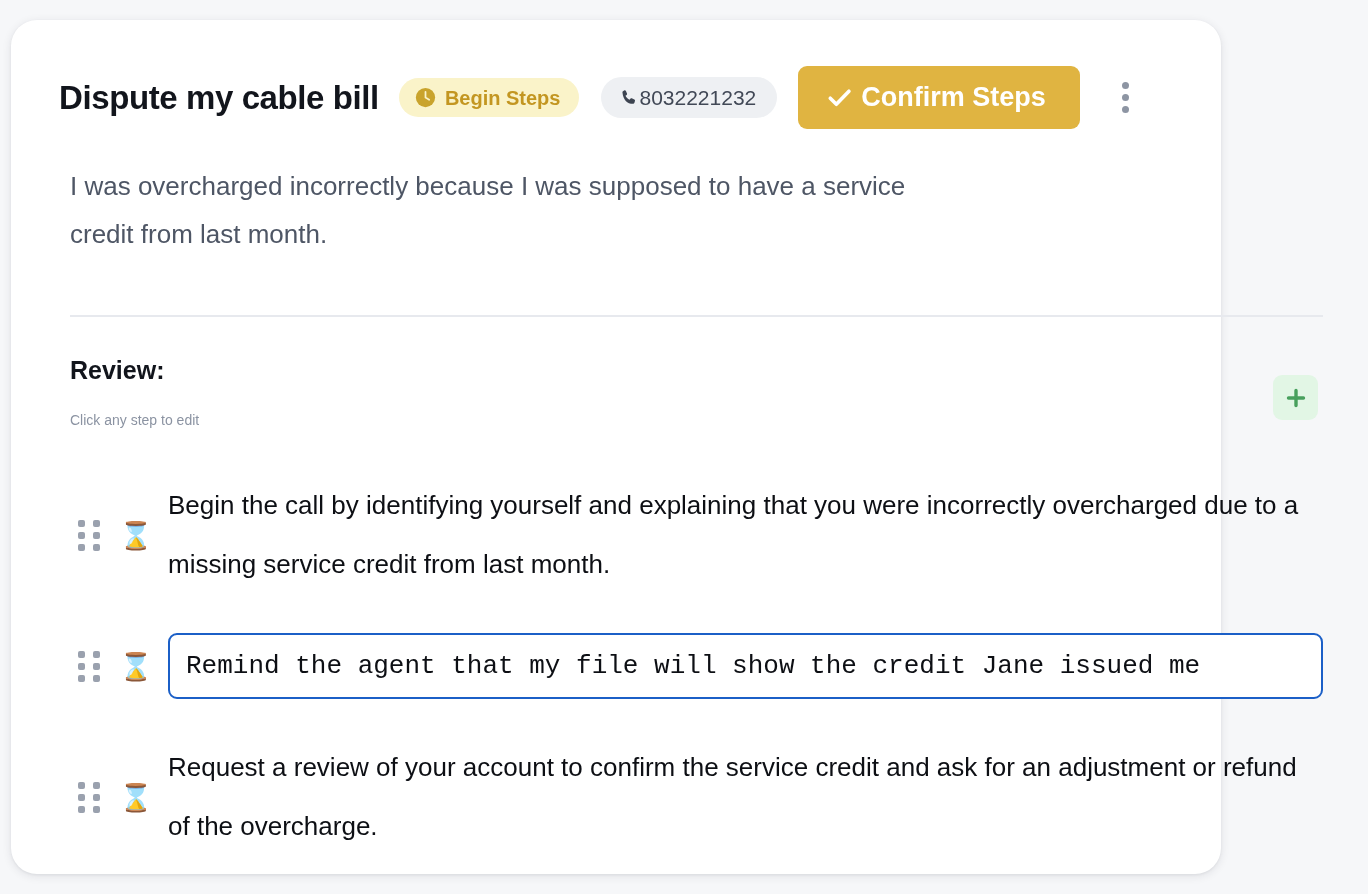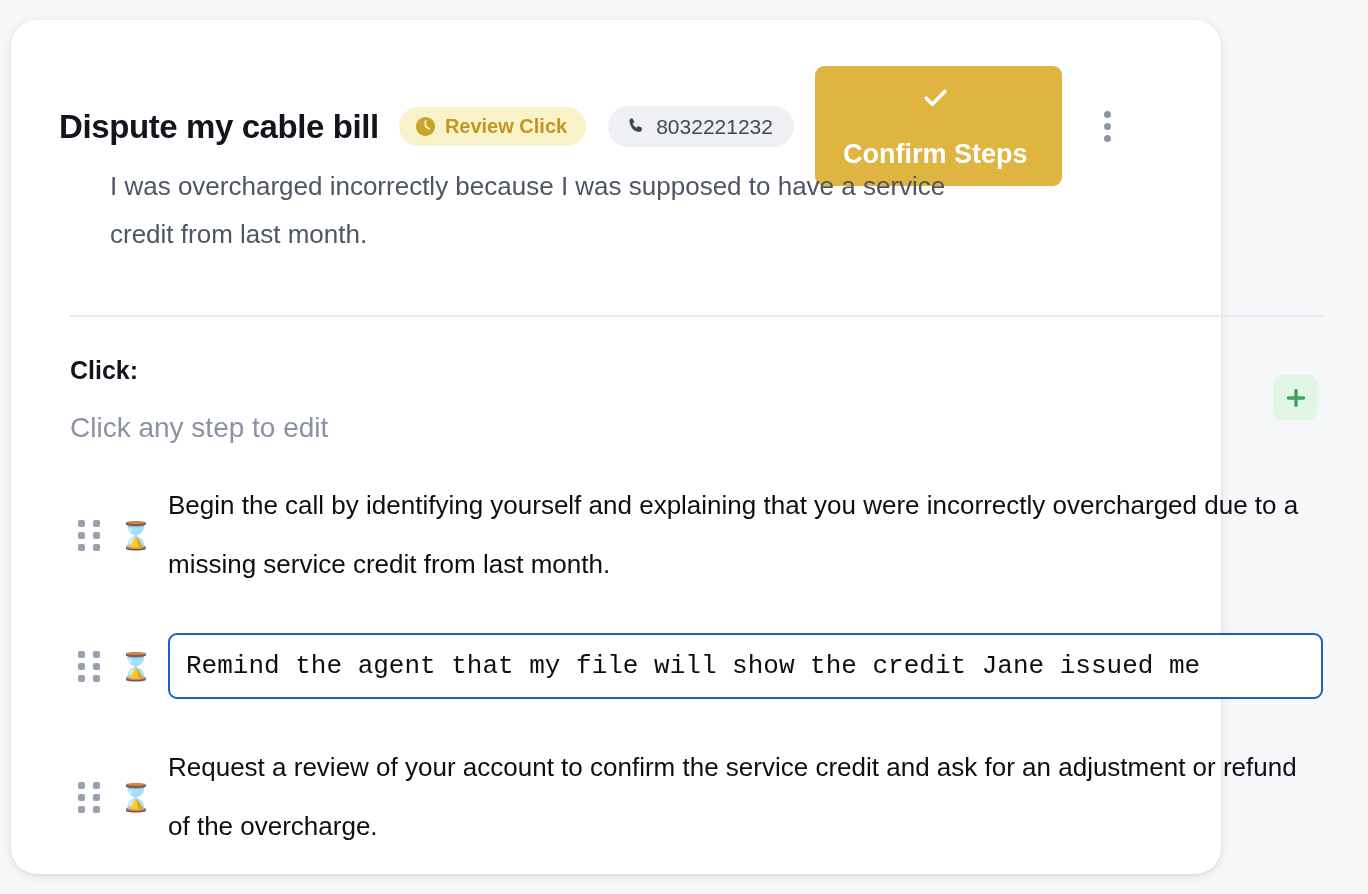--- a/index.html
+++ b/index.html
@@ -53,48 +53,47 @@
     font-size: 20px;
     font-weight: bold;
     margin-left: 20px;
     white-space: nowrap;
     line-height: 1;
   }
   .clock-icon { display: inline-block; width: 21px; height: 21px; flex: 0 0 auto; }
   .badge-phone {
     display: inline-flex;
     align-items: center;
-    gap: 10px;
+    gap: 0;
     background: #eef0f3;
     color: #414856;
     border-radius: 999px;
     padding: 10px 21px 10px 18px;
     font-size: 21px;
     margin-left: 22px;
     white-space: nowrap;
     line-height: 1;
   }
   .phone-icon { display: inline-block; width: 20px; height: 20px; flex: 0 0 auto; }
   .confirm-btn {
     display: inline-flex;
     align-items: center;
-    gap: 30px;
+    gap: 8px;
     background: #e0b441;
     color: #ffffff;
     border: none;
     border-radius: 9px;
     padding: 18px 34px 18px 28px;
     font-size: 27px;
     font-weight: bold;
     font-family: "Liberation Sans", sans-serif;
     margin-left: 21px;
     white-space: nowrap;
     cursor: pointer;
     line-height: 1;
-    flex-direction: column;
   }
   .check-icon { display: inline-block; width: 27px; height: 27px; flex: 0 0 auto; }
   .kebab-btn {
     margin-left: 29px;
     width: 34px; height: 40px;
     display: flex; flex-direction: column;
     align-items: center; justify-content: center;
     gap: 5px;
     cursor: pointer;
     background: transparent; border: none;
@@ -107,21 +106,20 @@
   }
 
   
   .description {
     position: absolute;
     left: 59px; top: 142px;
     width: 840px;
     font-size: 26px;
     line-height: 48px;
     color: #4e5665;
-    margin-left: 40px;
   }
 
   
   .divider {
     position: absolute;
     left: 59px; top: 295px;
     width: 1253px; height: 2px;
     background: #e7e9ee;
   }
 
@@ -129,21 +127,21 @@
   .steps-title {
     position: absolute;
     left: 59px; top: 336px;
     font-size: 25px;
     font-weight: bold;
     color: #12151c;
   }
   .steps-sub {
     position: absolute;
     left: 59px; top: 392px;
-    font-size: 28px;
+    font-size: 14px;
     color: #8b93a2;
   }
   .add-btn {
     position: absolute;
     left: 1262px; top: 355px;
     width: 45px; height: 45px;
     border-radius: 9px;
     background: #e2f6e5;
     border: none;
     display: flex; align-items: center; justify-content: center;
@@ -221,21 +219,21 @@
     <div class="header-row">
       <div class="title">Dispute my cable bill</div>
 
       <div class="badge-review">
         <span class="clock-icon">
           <svg viewBox="0 0 24 24" width="21" height="21">
             <circle cx="12" cy="12" r="11" fill="#c9a32c"></circle>
             <path d="M12 5.5 L12 12 L16.2 14.6" stroke="#faf3c9" stroke-width="2" fill="none" stroke-linecap="round"></path>
           </svg>
         </span>
-        <span>Review Click</span>
+        <span>Begin Steps</span>
       </div>
 
       <div class="badge-phone">
         <span class="phone-icon">
           <svg viewBox="0 0 24 24" width="20" height="20">
             <path d="M6.6 2.8c.7-.2 1.4.1 1.7.8l1.3 3c.3.6.1 1.3-.4 1.7l-1.4 1.1c1 2.1 2.7 3.8 4.8 4.8l1.1-1.4c.4-.5 1.1-.7 1.7-.4l3 1.3c.7.3 1 1 .8 1.7l-.7 2.4c-.2.7-.8 1.1-1.5 1.1C9.6 18.9 5.1 14.4 4.1 5c0-.7.4-1.3 1.1-1.5z" fill="#3d4451"></path>
           </svg>
         </span>
         <span>8032221232</span>
       </div>
@@ -253,21 +251,21 @@
         <i></i>
         <i></i>
         <i></i>
       </button>
     </div>
 
     <div class="description">I was overcharged incorrectly because I was supposed to have a service credit from last month.</div>
 
     <div class="divider"></div>
 
-    <div class="steps-title">Click:</div>
+    <div class="steps-title">Review:</div>
     <div class="steps-sub">Click any step to edit</div>
 
     <button class="add-btn">
       <span class="plus-icon">
         <svg viewBox="0 0 24 24" width="24" height="24">
           <path d="M12 4.5 L12 19.5 M4.5 12 L19.5 12" stroke="#48a05d" stroke-width="3.4" stroke-linecap="round"></path>
         </svg>
       </span>
     </button>
 

